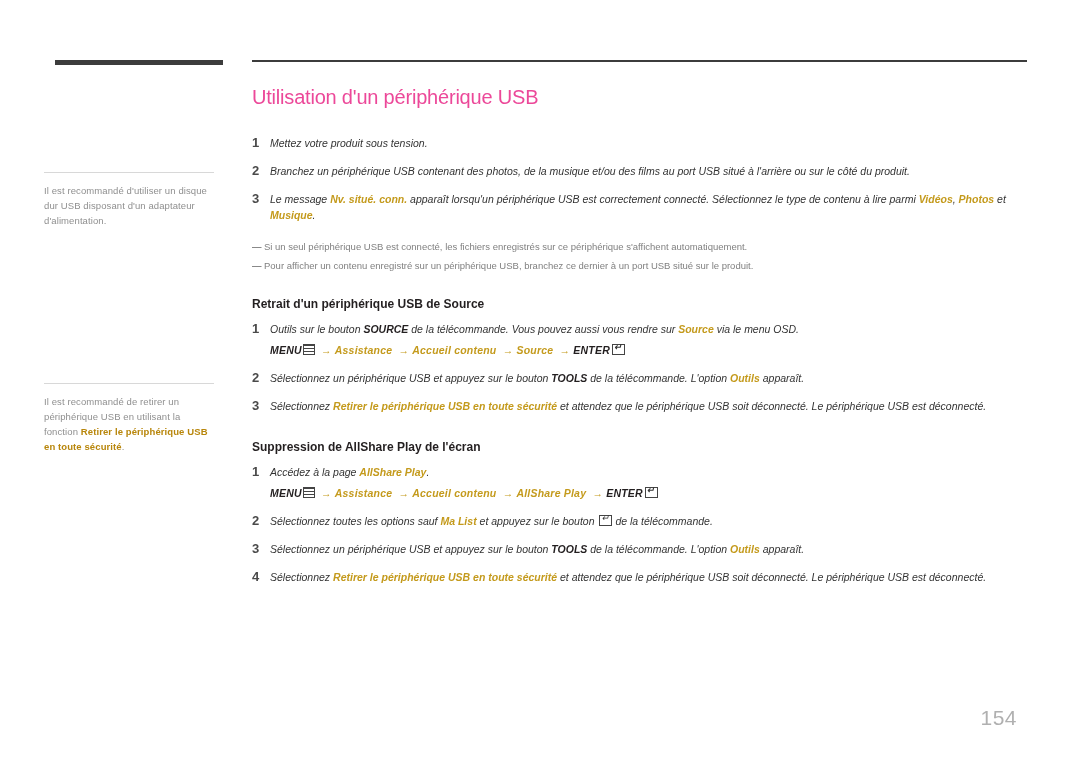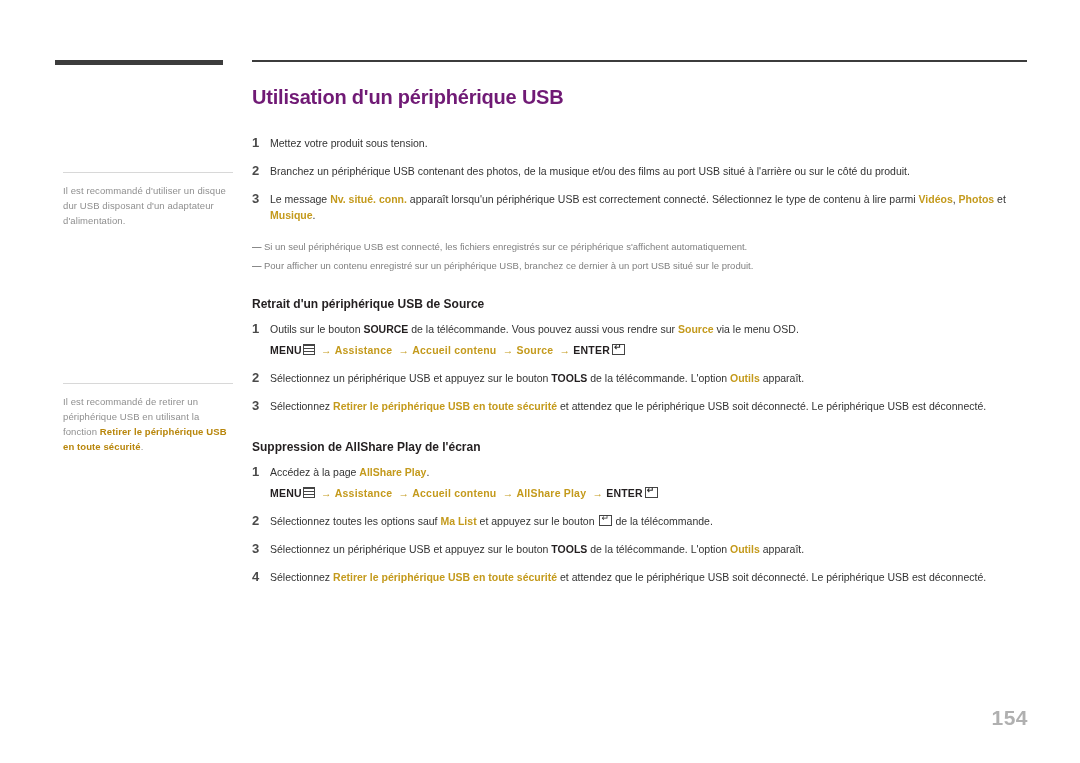--- a/index.html
+++ b/index.html
@@ -28,21 +28,21 @@
     width: 170px;
   }
   .left-rule {
     width: 168px;
     height: 5px;
     background: #3c3c3c;
     margin-bottom: 0;
   }
   .note-block {
     position: absolute;
-    left: 63px;
+    left: 44px;
     width: 172px;
     font-size: 9.5px;
     line-height: 15px;
     color: #8f8f8f;
     letter-spacing: 0.1px;
   }
   .note-block .divider {
     width: 170px;
     height: 1px;
     background: #d8d8d8;
@@ -62,24 +62,24 @@
     width: 775px;
   }
   .top-rule {
     width: 775px;
     height: 2px;
     background: #3c3c3c;
     margin-bottom: 24px;
   }
   h1.page-title {
     font-size: 20px;
-    font-weight: bold;
+    font-weight: normal;
     margin: 12px 0 26px 0;
     letter-spacing: -0.2px;
-    color: #701a75;
+    color: #ec4899;
   }
   .section-head {
     display: inline-block;
     font-size: 13.5px;
     font-weight: bold;
     color: #231f20;
     background: #e8d98a;
     padding: 3px 7px 4px 6px;
     margin: 0 0 14px 0;
     line-height: 15px;
@@ -102,20 +102,21 @@
     font-weight: bold;
     color: #4a4a4a;
     line-height: 15px;
     padding-top: 0px;
   }
   .step-body {
     flex: 1;
     font-size: 10.5px;
     line-height: 16px;
     color: #333;
+    font-style: italic;
   }
   .b { font-weight: bold; color: #231f20; }
   .gold { color: #c49a1c; font-weight: bold; }
   .menu-line {
     margin-top: 5px;
     font-size: 10.5px;
     line-height: 16px;
     font-weight: bold;
     letter-spacing: 0.2px;
   }
@@ -163,24 +164,24 @@
     vertical-align: -1px;
     margin-left: 1px;
     position: relative;
     background:
       linear-gradient(to bottom, #444 0 1px, transparent 1px 3px,
                       #444 3px 4px, transparent 4px 6px,
                       #444 6px 7px, transparent 7px 9px);
   }
   .page-number {
     position: absolute;
-    right: 52px;
+    right: 63px;
     top: 706px;
     font-size: 21px;
-    font-weight: bold;
+    font-weight: normal;
     color: #b0b0b0;
     letter-spacing: 0.5px;
   }
   .spacer-sm { height: 6px; }
   .block-gap { height: 20px; }
 </style>
 </head>
 <body>
 
 <div class="page">

